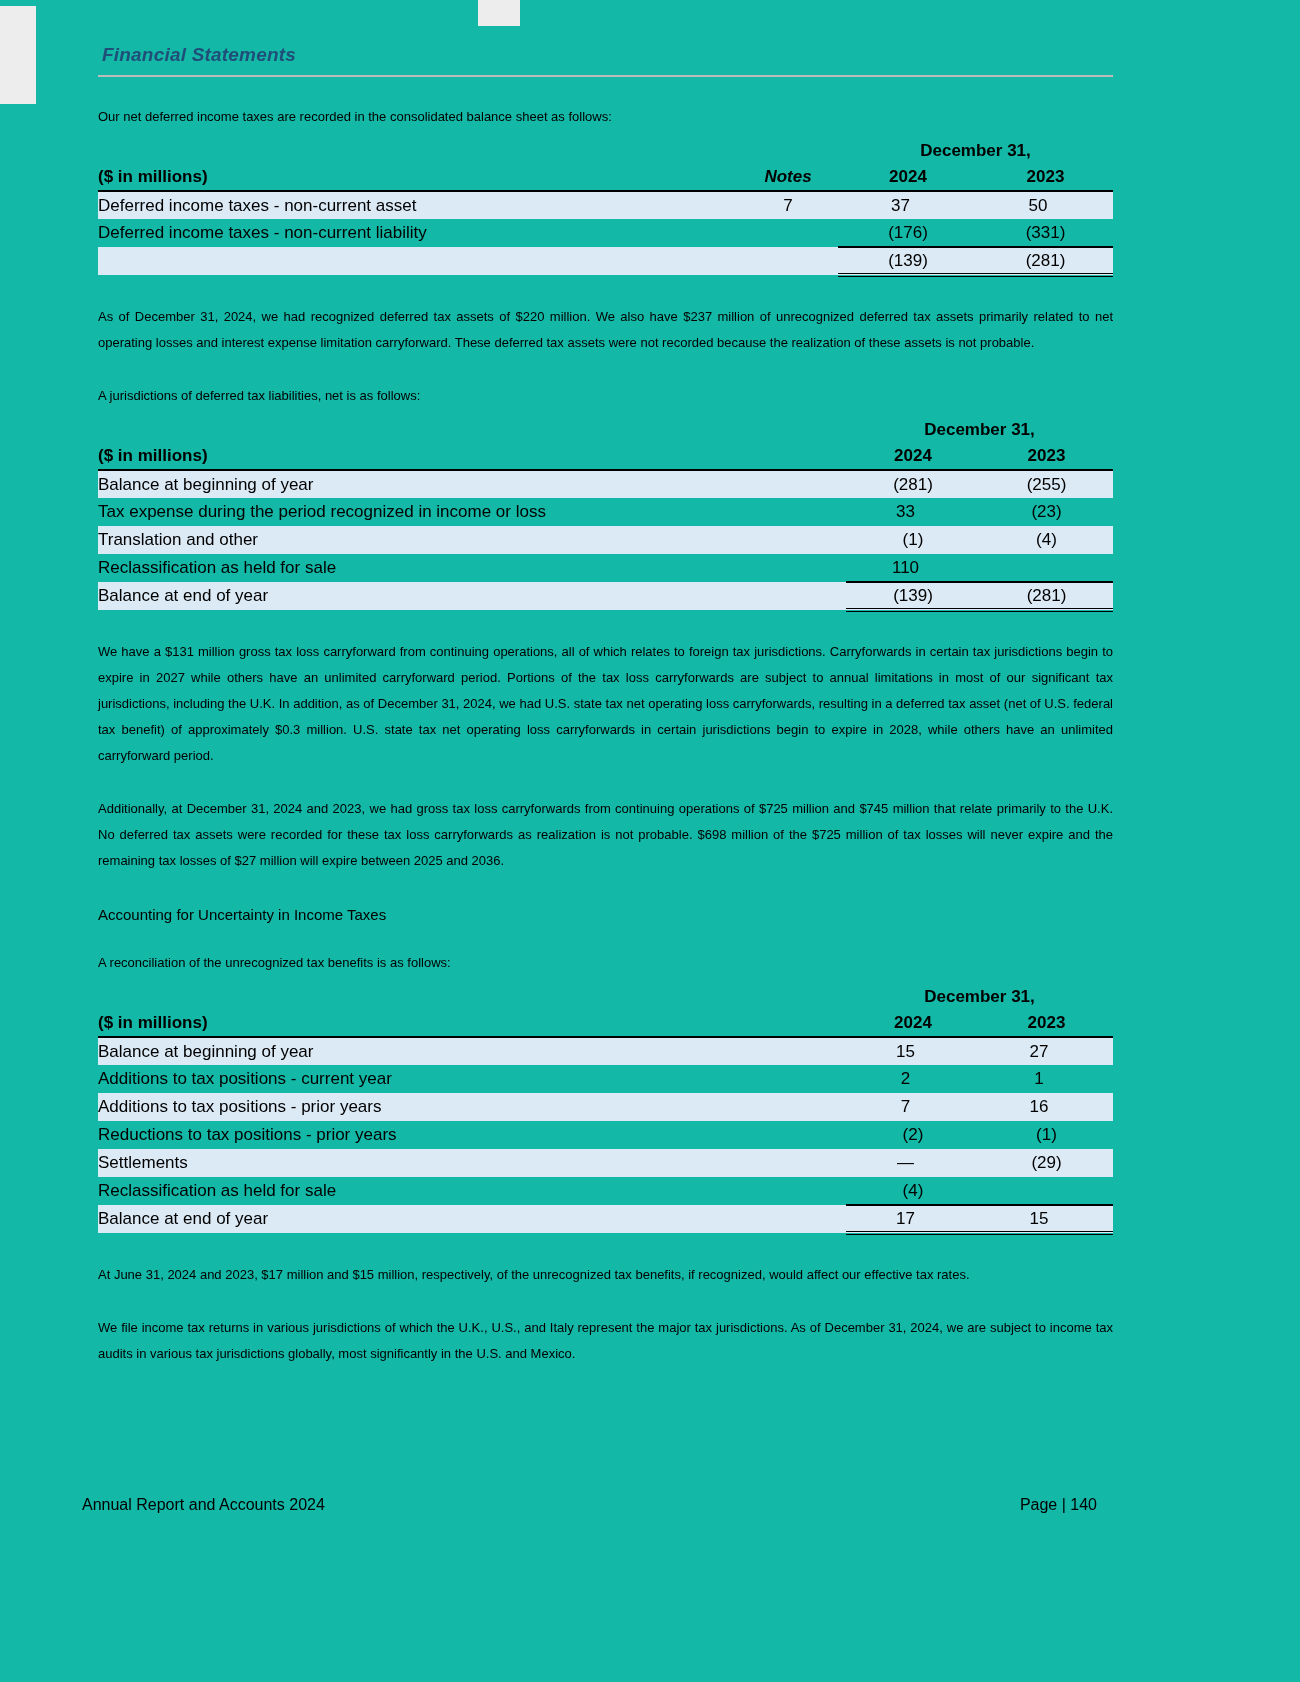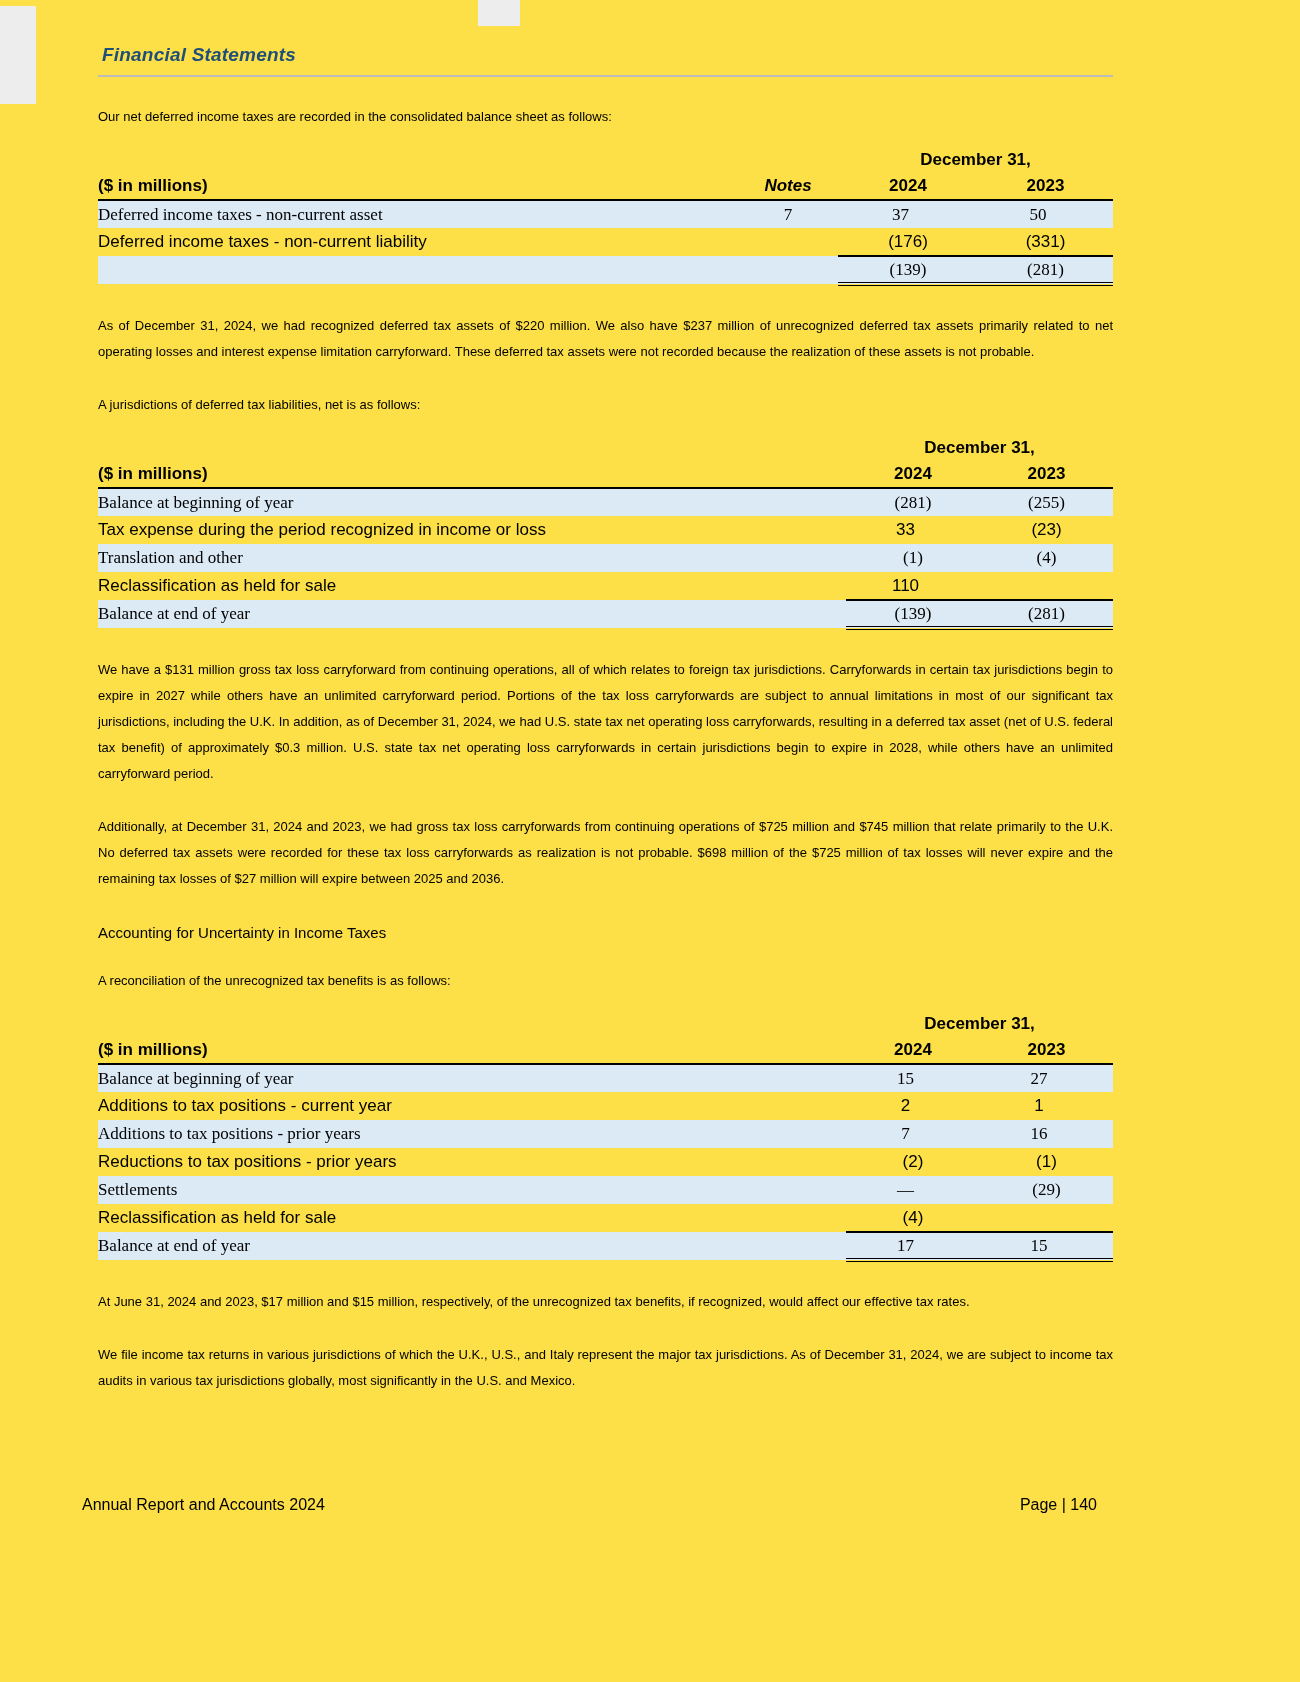--- a/index.html
+++ b/index.html
@@ -1,21 +1,21 @@
 <!DOCTYPE html>
 <html style="--title-blue: #1F4E79; --row-shade: #DCEAF6;"><head>
 <meta charset="utf-8">
 <style>
   * { box-sizing: border-box; }
   html, body { margin: 0; padding: 0; background: #ffffff; }
   .page {
     position: relative;
     width: 1300px;
     height: 1682px;
-    background: #fde047;
+    background: #14b8a6;
     font-family: "Liberation Sans", sans-serif;
     color: #000000;
     overflow: hidden;
   }
   .artifact { position: absolute; background: #ededed; }
   .artifact-1 { left: 0; top: 6px; width: 36px; height: 98px; }
   .artifact-2 { left: 478px; top: 0; width: 42px; height: 26px; }
 
   .content { position: absolute; left: 98px; top: 0; width: 1015px; }
 
@@ -41,39 +41,39 @@
   }
   .section-heading {
     font-size: 15px;
     font-weight: normal;
     margin: 32px 0 0 0;
   }
 
   table.fin {
     border-collapse: collapse;
     width: 1015px;
-    margin-top: 16px;
+    margin-top: 7px;
     font-size: 17px;
     table-layout: fixed;
   }
   table.fin th, table.fin td { padding: 0; vertical-align: middle; }
 
   tr.date-row td { height: 27px; font-weight: bold; text-align: center; }
   tr.cols-row th { height: 27px; border-bottom: 2px solid #000; }
   th.h-lbl { text-align: left; font-weight: bold; padding-left: 6px; }
   th.h-notes { text-align: center; font-weight: bold; font-style: italic; }
   th.h-yr { text-align: center; font-weight: bold; }
 
   tbody td { height: 28px; }
   td.lbl { text-align: left; padding-left: 6px; }
   td.notes { text-align: center; }
   td.num { text-align: center; padding-right: 6px; }
   td.num.pad-paren { padding-right: 15px; }
 
-  tr.shaded { background: var(--row-shade, #DCEAF6); font-family: Liberation Serif, serif; }
+  tr.shaded { background: var(--row-shade, #DCEAF6); }
   tr.total-row td.num {
     border-top: 2px solid #000;
     border-bottom: 4px double #000;
   }
 
   .footer {
     position: absolute;
     left: 82px;
     top: 1496px;
     width: 1015px;

